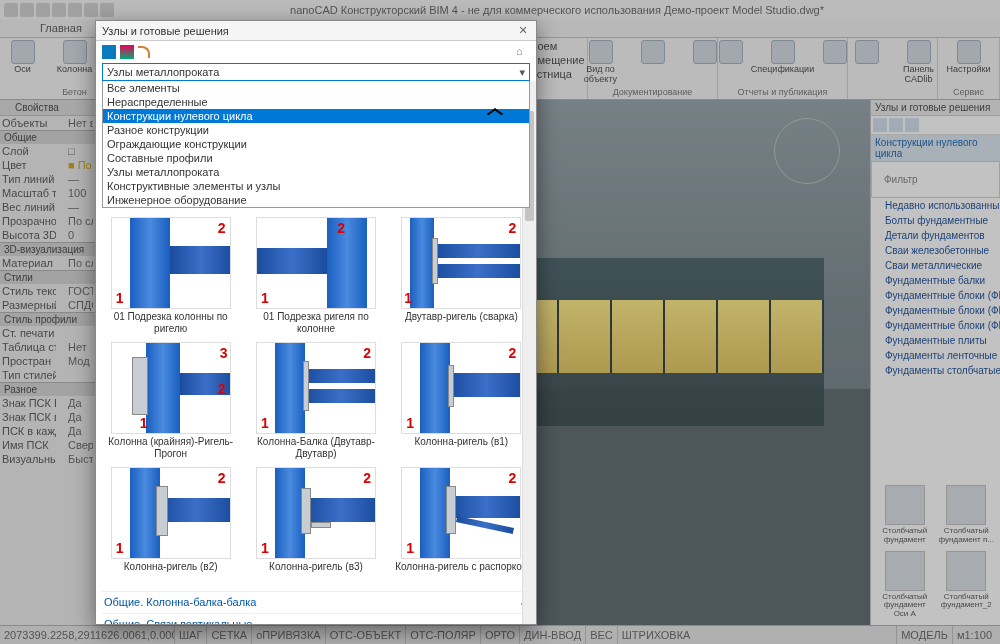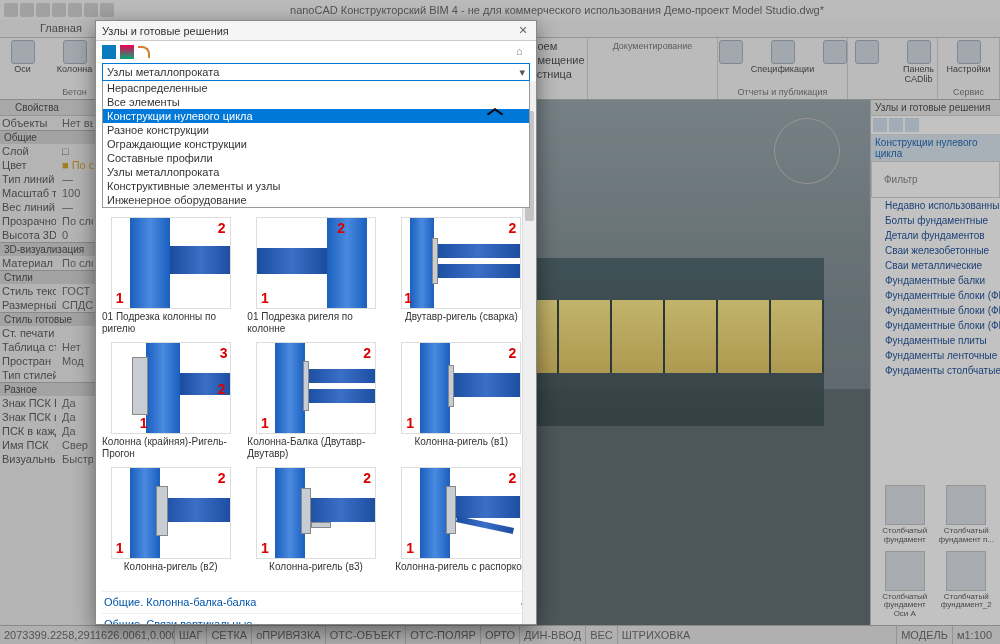--- a/index.html
+++ b/index.html
@@ -19,21 +19,21 @@
 .rgroup .ic .glyph{width:24px;height:24px;background:#cfd8e2;border:1px solid #9ab;border-radius:3px}
 .rgroup .ic .lbl{font-size:9px;text-align:center;line-height:1.1;color:#333}
 .rgroup .small{display:flex;flex-direction:column;gap:2px}
 .rgroup .small div{display:flex;align-items:center;gap:3px;font-size:9px}
 .rgroup .small .g{width:12px;height:12px;background:#d0dbe6;border:1px solid #9ab}
 .rgroup .gl{font-size:9px;color:#666;text-align:center;padding-top:1px}
 .main{display:flex;height:525px}
 .leftp{width:96px;background:#eaeaea;border-right:1px solid #bbb;overflow:hidden}
 .panelh{background:#d8d8d8;padding:2px 15px;font-size:10px;border-bottom:1px solid #bbb}
 .sect{background:#cfcfcf;padding:1px 4px;font-size:10px;color:#333;border-top:1px solid #aaa}
-.prow{display:flex;font-size:9px;padding:1px 2px;gap:6px}
+.prow{display:flex;font-size:9px;padding:1px 2px;gap:12px}
 .prow .pn{width:54px;color:#444;white-space:nowrap;overflow:hidden}
 .prow .pv{flex:1;color:#555;white-space:nowrap;overflow:hidden}
 .viewport{flex:1;background:linear-gradient(#8a9aa2,#6d7d85 40%,#5a6a72);position:relative}
 .building{position:absolute;left:12%;right:6%;top:30%;height:32%;background:linear-gradient(#2d4a52,#1f3338);opacity:.85}
 .windows{position:absolute;left:12%;right:6%;top:38%;height:14%;display:flex}
 .windows div{flex:1;border-right:2px solid #1a2a30;background:linear-gradient(#ffe97a,#e0c050)}
 .ground{position:absolute;left:0;right:0;top:55%;bottom:0;background:#4a5a62}
 .compass{position:absolute;right:30px;top:18px;width:66px;height:66px;border:1px solid #bbb;border-radius:50%}
 .rightp{width:130px;background:#fff;border-left:1px solid #bbb;display:flex;flex-direction:column}
 .rightp .hdr{background:#e8e8e8;padding:2px 4px;font-size:10px;border-bottom:1px solid #ccc}
@@ -66,21 +66,21 @@
 .dropdown-sel::after{content:"▾";position:absolute;right:4px;top:2px;color:#555}
 .dropdown-list{position:absolute;left:0;right:0;top:100%;background:#fff;border:1px solid #999;border-top:none;max-height:140px;overflow:visible}
 .dropdown-list div{padding:1px 4px;font-size:11px;cursor:pointer}
 .dropdown-list div.sel{background:#0078d7;color:#fff}
 .cursor{position:absolute;right:28px;top:46px;width:12px;height:16px;z-index:40}
 .cursor::before{content:"";position:absolute;border-left:2px solid #000;border-top:2px solid #000;width:8px;height:8px;transform:rotate(45deg) skew(-10deg,-10deg)}
 .dialog .content{flex:1;overflow-y:auto;padding:6px;position:relative}
 .grid3{display:grid;grid-template-columns:repeat(3,1fr);gap:8px;margin-bottom:8px}
 .node{display:flex;flex-direction:column;align-items:center;gap:2px}
 .node .img{width:120px;height:92px;background:#fff;border:1px solid #ddd;position:relative;overflow:hidden}
-.node .cap{font-size:10px;text-align:left;color:#333;line-height:1.15;min-height:22px}
+.node .cap{font-size:10px;text-align:center;color:#333;line-height:1.15;min-height:22px}
 .beam{position:absolute;background:linear-gradient(90deg,#1a4d9e,#3b6fc8,#1a4d9e)}
 .col{position:absolute;background:linear-gradient(90deg,#1a5fbf,#4a8adf,#1a5fbf)}
 .plate{position:absolute;background:#c8cdd4;border:1px solid #888}
 .num{position:absolute;color:#d00;font-weight:bold;font-size:14px}
 .acc{color:#0055aa;padding:4px 2px;display:flex;justify-content:space-between;cursor:pointer;border-top:1px solid #eee;font-size:11px}
 .acc::after{content:"⌄";color:#0055aa}
 .scrolltrack{position:absolute;right:0;top:0;bottom:0;width:14px;background:#efefef;border-left:1px solid #ddd}
 .scrollthumb{position:absolute;left:2px;right:2px;top:30px;height:110px;background:#c4c4c4;border-radius:2px}
 </style>
 </head>
@@ -136,20 +136,32 @@
             <span>Помещение</span>
           </div>
     <div>
             <span class="g"></span>
             <span>Лестница</span>
           </div>
   </div>
       </div>
     </div>
   <div class="rgroup" style="width:130px">
+      <div class="icons">
+    <div class="ic">
+          <div class="glyph"></div>
+          <div class="lbl">Вид по объекту</div>
+        </div>
+    <div class="ic">
+          <div class="glyph"></div>
+        </div>
+    <div class="ic">
+          <div class="glyph"></div>
+        </div>
+  </div>
       <div class="gl">Документирование</div>
     </div>
   <div class="rgroup" style="width:130px">
       <div class="icons">
     <div class="ic">
           <div class="glyph"></div>
         </div>
     <div class="ic">
           <div class="glyph"></div>
           <div class="lbl">Спецификации</div>
@@ -225,21 +237,21 @@
       </div>
     <div class="sect">Стили</div>
     <div class="prow">
         <div class="pn">Стиль текста</div>
         <div class="pv">ГОСТ</div>
       </div>
     <div class="prow">
         <div class="pn">Размерный</div>
         <div class="pv">СПДС</div>
       </div>
-    <div class="sect">Стиль готовые</div>
+    <div class="sect">Стиль профили</div>
     <div class="prow">
         <div class="pn">Ст. печати</div>
         <div class="pv"></div>
       </div>
     <div class="prow">
         <div class="pn">Таблица ст</div>
         <div class="pv">Нет</div>
       </div>
     <div class="prow">
         <div class="pn">Простран</div>
@@ -363,22 +375,22 @@
   </div>
   <div class="dtools">
     <span class="i1"></span>
     <span class="i2"></span>
     <span class="i3"></span>
     <span class="pin">⌂</span>
   </div>
   <div class="dropdown-wrap">
     <div class="dropdown-sel">Узлы металлопроката</div>
     <div class="dropdown-list" id="ddl">
+        <div>Все элементы</div>
         <div>Нераспределенные</div>
-        <div>Все элементы</div>
         <div class="sel">Конструкции нулевого цикла</div>
         <div>Разное конструкции</div>
         <div>Ограждающие конструкции</div>
         <div>Составные профили</div>
         <div>Узлы металлопроката</div>
         <div>Конструктивные элементы и узлы</div>
         <div>Инженерное оборудование</div>
       </div>
     <div class="cursor"></div>
   </div>

